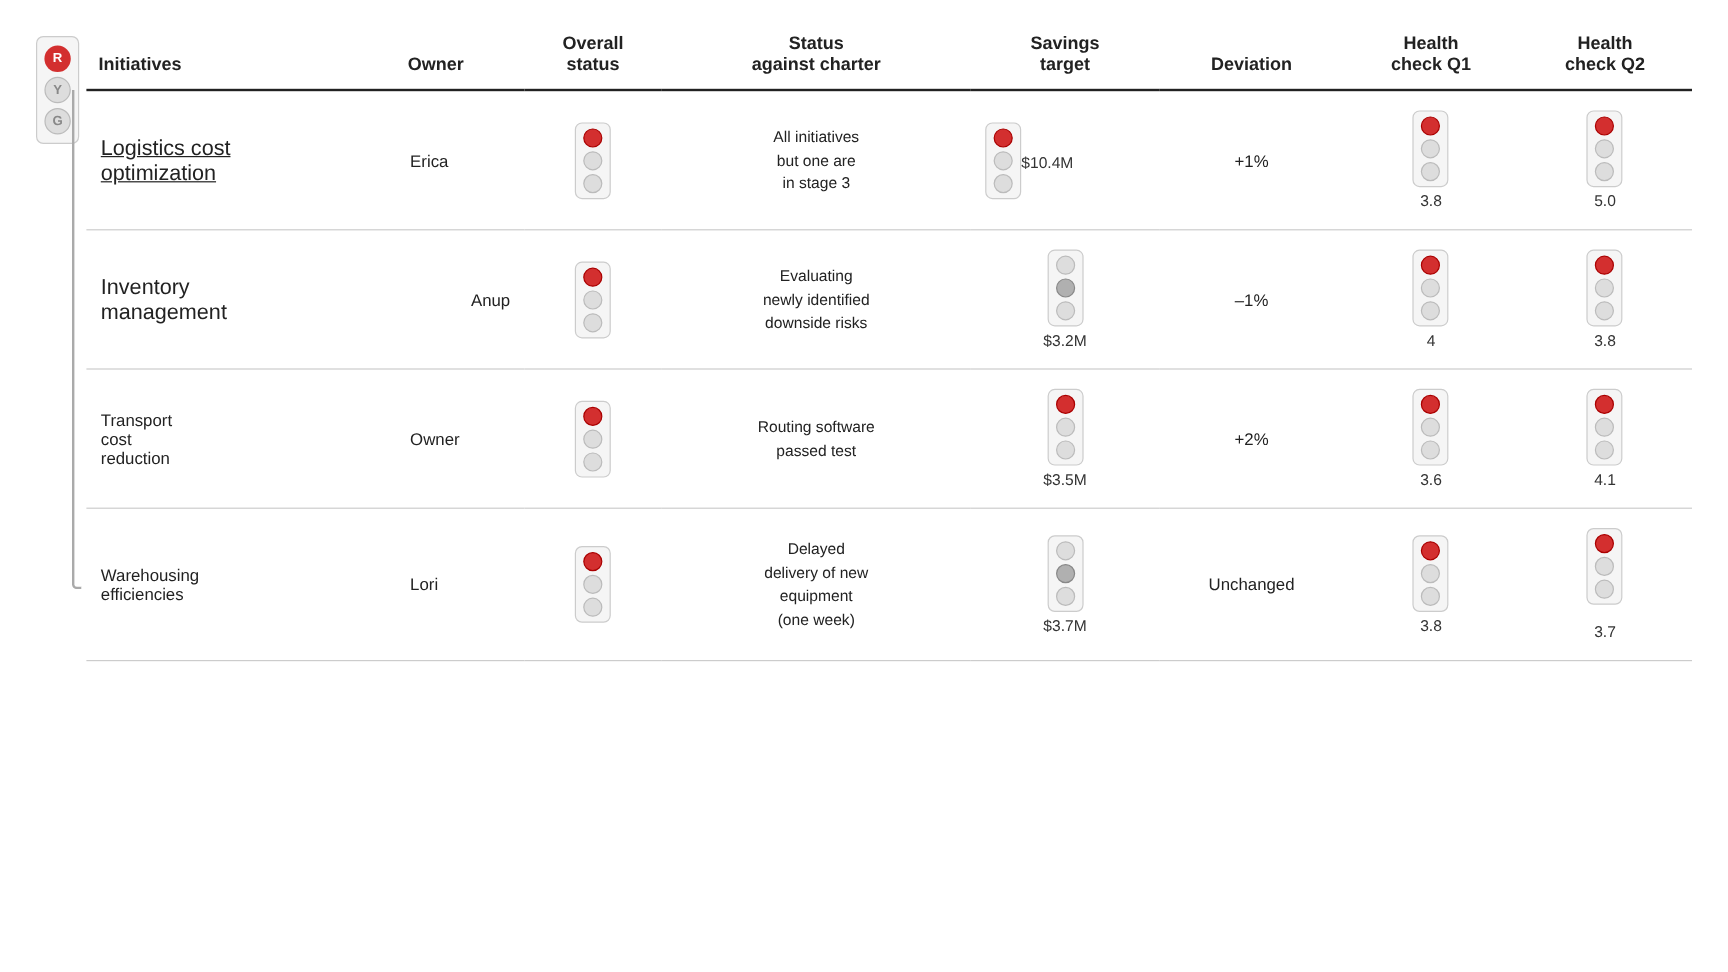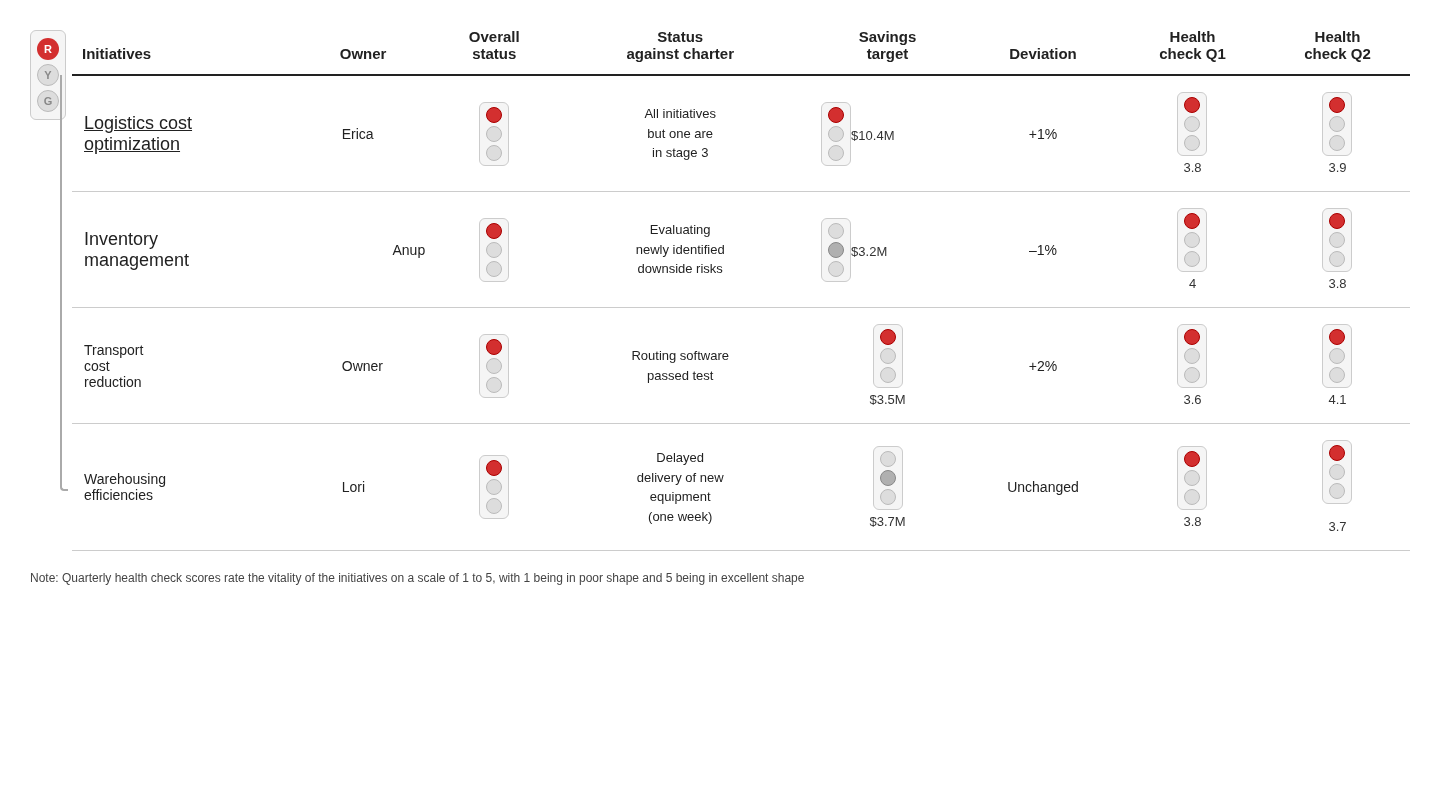--- a/index.html
+++ b/index.html
@@ -111,35 +111,35 @@
                 <div style="font-size: 13px; margin-top: 4px; color: rgb(51, 51, 51);">3.8</div>
               </div>
             </td>
             <td style="text-align: center; vertical-align: middle; padding: 16px 12px; min-width: 90px;">
               <div style="display: flex; flex-direction: column; align-items: center;">
                 <div style="display: inline-flex; flex-direction: column; align-items: center; border: 1.5px solid rgb(204, 204, 204); border-radius: 6px; padding: 4px 6px; background: rgb(245, 245, 245); gap: 3px;">
                   <div style="width: 16px; height: 16px; border-radius: 50%; background: rgb(211, 47, 47); border: 1px solid rgb(170, 0, 0);"></div>
                   <div style="width: 16px; height: 16px; border-radius: 50%; background: rgb(221, 221, 221); border: 1px solid rgb(187, 187, 187);"></div>
                   <div style="width: 16px; height: 16px; border-radius: 50%; background: rgb(221, 221, 221); border: 1px solid rgb(187, 187, 187);"></div>
                 </div>
-                <div style="font-size: 13px; margin-top: 4px; color: rgb(51, 51, 51);">3.9</div>
+                <div style="font-size: 13px; margin-top: 4px; color: rgb(51, 51, 51);">5.0</div>
               </div>
             </td>
           </tr>
           <tr style="border-bottom: 1px solid rgb(204, 204, 204);">
             <td style="text-align: left; vertical-align: middle; padding: 16px 12px; font-size: 18px; min-width: 160px;">Inventory<br>management</td>
             <td style="text-align: right; vertical-align: middle; padding: 16px 12px; font-size: 14px;">Anup</td>
             <td style="text-align: center; vertical-align: middle; padding: 16px 12px;"><div style="display: inline-flex; flex-direction: column; align-items: center; border: 1.5px solid rgb(204, 204, 204); border-radius: 6px; padding: 4px 6px; background: rgb(245, 245, 245); gap: 3px;">
                 <div style="width: 16px; height: 16px; border-radius: 50%; background: rgb(211, 47, 47); border: 1px solid rgb(170, 0, 0);"></div>
                 <div style="width: 16px; height: 16px; border-radius: 50%; background: rgb(221, 221, 221); border: 1px solid rgb(187, 187, 187);"></div>
                 <div style="width: 16px; height: 16px; border-radius: 50%; background: rgb(221, 221, 221); border: 1px solid rgb(187, 187, 187);"></div>
               </div></td>
             <td style="text-align: center; vertical-align: middle; padding: 16px; font-size: 13px; line-height: 1.5; min-width: 160px;">Evaluating<br>newly identified<br>downside risks</td>
             <td style="text-align: center; vertical-align: middle; padding: 16px 12px;">
-              <div style="display: flex; flex-direction: row; align-items: center;">
+              <div style="display: flex; flex-direction: column; align-items: center;">
                 <div style="display: inline-flex; flex-direction: column; align-items: center; border: 1.5px solid rgb(204, 204, 204); border-radius: 6px; padding: 4px 6px; background: rgb(245, 245, 245); gap: 3px;">
                   <div style="width: 16px; height: 16px; border-radius: 50%; background: rgb(221, 221, 221); border: 1px solid rgb(187, 187, 187);"></div>
                   <div style="width: 16px; height: 16px; border-radius: 50%; background: rgb(176, 176, 176); border: 1px solid rgb(136, 136, 136);"></div>
                   <div style="width: 16px; height: 16px; border-radius: 50%; background: rgb(221, 221, 221); border: 1px solid rgb(187, 187, 187);"></div>
                 </div>
                 <div style="font-size: 13px; margin-top: 4px; color: rgb(51, 51, 51);">$3.2M</div>
               </div>
             </td>
             <td style="text-align: center; vertical-align: middle; padding: 16px 12px; font-size: 14px;">–1%</td>
             <td style="text-align: center; vertical-align: middle; padding: 16px 12px; min-width: 90px;">
@@ -244,14 +244,13 @@
                 <div style="font-size: 13px; margin-top: 15px; color: rgb(51, 51, 51);">3.7</div>
               </div>
             </td>
           </tr>
         </tbody>
     </table>
   </div>
 </div>
 
 <div class="note-section">
-  <div>Note: Quarterly health check scores rate the vitality of the initiatives on a scale of 1 to 5, with 1 being in poor shape and 5 being in excellent shape</div>
 </div>
 
 </body></html>

